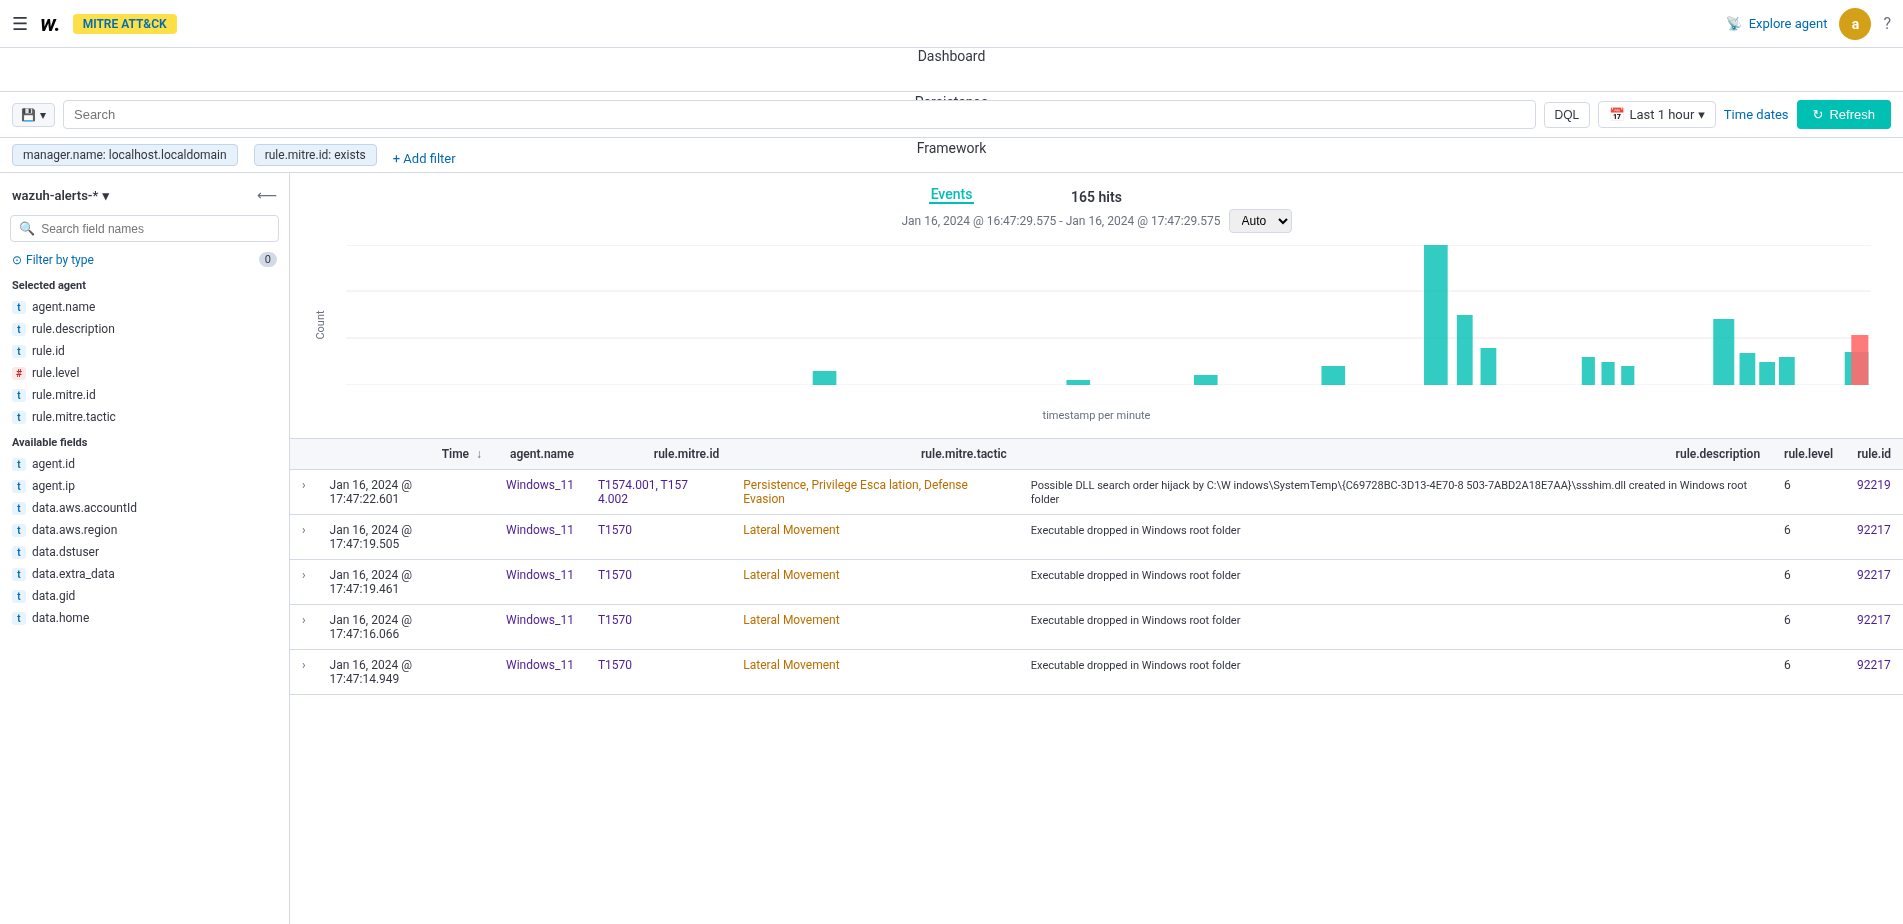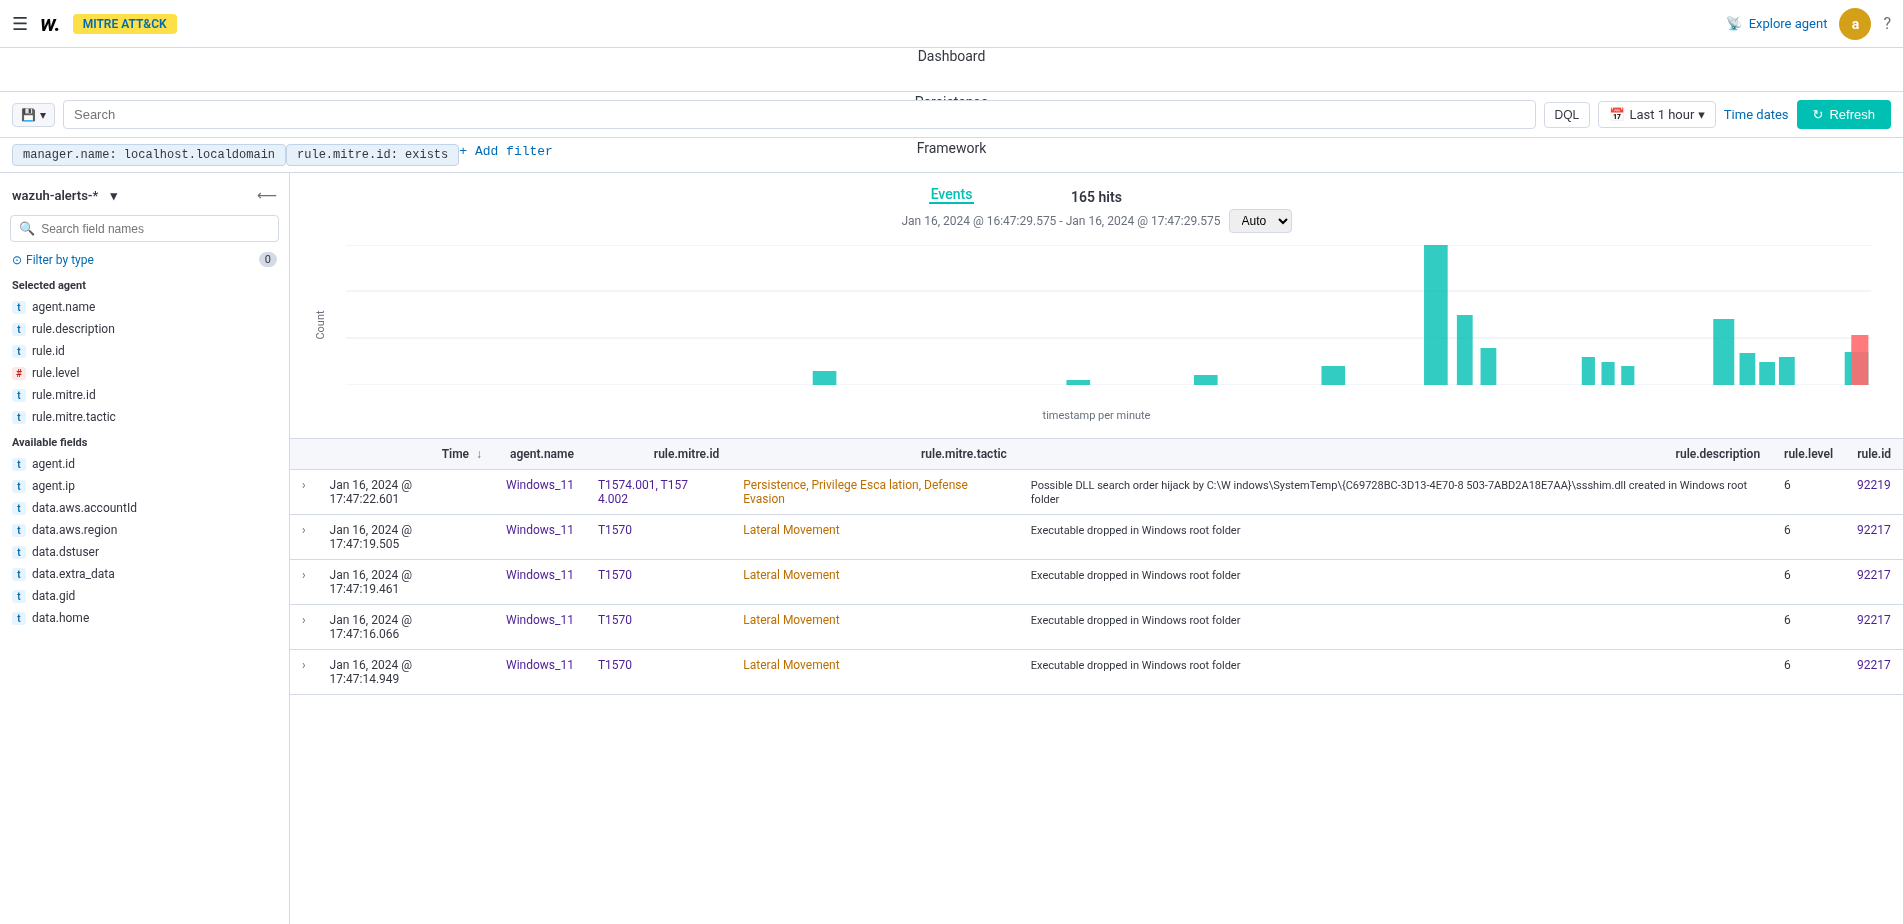--- a/index.html
+++ b/index.html
@@ -23,31 +23,31 @@
     
     .search-bar { display: flex; align-items: center; padding: 8px 12px; border-bottom: 1px solid #d3dae6; gap: 8px; }
     .search-index-btn { display: flex; align-items: center; gap: 4px; background: #f5f7fa; border: 1px solid #d3dae6; border-radius: 4px; padding: 4px 8px; cursor: pointer; font-size: 12px; color: #343741; }
     .search-input { flex: 1; border: 1px solid #d3dae6; border-radius: 4px; padding: 6px 10px; font-size: 13px; color: #343741; outline: none; }
     .dql-btn { border: 1px solid #d3dae6; border-radius: 4px; padding: 5px 10px; font-size: 12px; cursor: pointer; background: #fff; color: #343741; }
     .time-picker { display: flex; align-items: center; gap: 4px; border: 1px solid #d3dae6; border-radius: 4px; padding: 5px 10px; cursor: pointer; font-size: 13px; }
     .show-dates-btn { color: #006bb4; font-size: 13px; cursor: pointer; }
     .refresh-btn { background: #00bfb3; color: #fff; border: none; border-radius: 4px; padding: 7px 16px; font-size: 13px; cursor: pointer; display: flex; align-items: center; gap: 6px; font-weight: 500; }
 
     
-    .filter-row { display: flex; align-items: flex-start; padding: 6px 12px; border-bottom: 1px solid #d3dae6; gap: 0; font-family: Liberation Mono, monospace; }
+    .filter-row { display: flex; align-items: flex-end; padding: 6px 12px; border-bottom: 1px solid #d3dae6; gap: 16px; }
     .filter-tag { background: #e6f1fa; border: 1px solid #c2d4ea; border-radius: 4px; padding: 3px 10px; font-size: 12px; color: #343741; cursor: pointer; }
     .add-filter-btn { color: #006bb4; font-size: 13px; cursor: pointer; }
 
     
     .main-layout { display: flex; height: calc(100vh - 148px); }
 
     
     .sidebar { width: 290px; min-width: 290px; border-right: 1px solid #d3dae6; overflow-y: auto; padding: 8px 0; }
     .sidebar-header { display: flex; align-items: center; justify-content: space-between; padding: 6px 12px; }
-    .index-name { display: flex; align-items: center; gap: 12px; font-weight: 600; font-size: 13px; cursor: pointer; }
+    .index-name { display: flex; align-items: center; gap: 4px; font-weight: 600; font-size: 13px; cursor: pointer; }
     .collapse-icon { color: #69707d; cursor: pointer; font-size: 14px; }
     .search-fields-input { display: flex; align-items: center; gap: 6px; border: 1px solid #d3dae6; border-radius: 4px; padding: 5px 8px; margin: 6px 10px; }
     .search-fields-input input { border: none; outline: none; font-size: 13px; width: 100%; }
     .filter-type-row { display: flex; align-items: center; justify-content: space-between; padding: 4px 12px; }
     .filter-type-btn { display: flex; align-items: center; gap: 4px; color: #006bb4; font-size: 12px; cursor: pointer; }
     .badge { background: #d3dae6; border-radius: 8px; padding: 1px 6px; font-size: 11px; color: #343741; }
     .section-label { font-size: 11px; font-weight: 700; color: #343741; padding: 8px 12px 4px; text-transform: none; }
     .field-item { display: flex; align-items: center; gap: 6px; padding: 4px 12px; cursor: pointer; font-size: 12px; color: #343741; }
     .field-type-badge { background: #e8f4fd; color: #006bb4; border-radius: 3px; padding: 1px 4px; font-size: 10px; font-weight: 600; min-width: 14px; text-align: center; }
     .field-type-badge.num { background: #fce8e8; color: #bd271e; }

